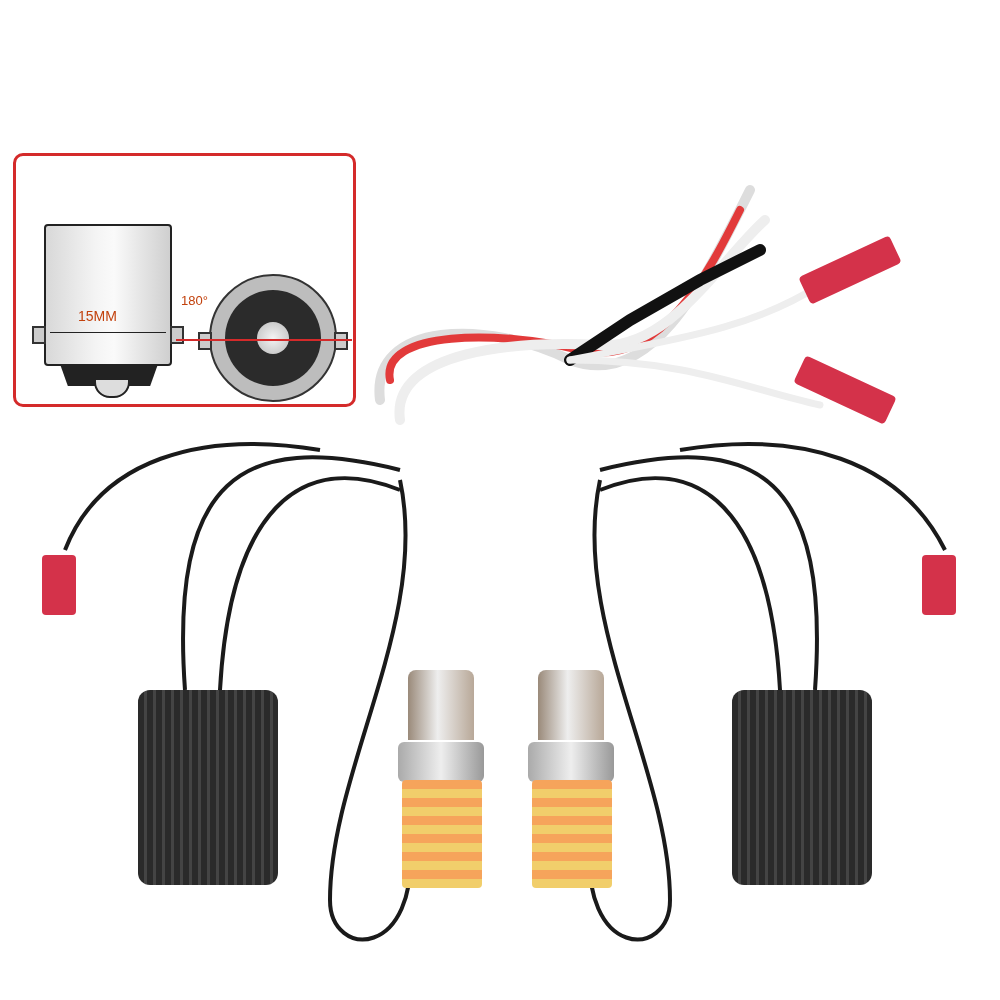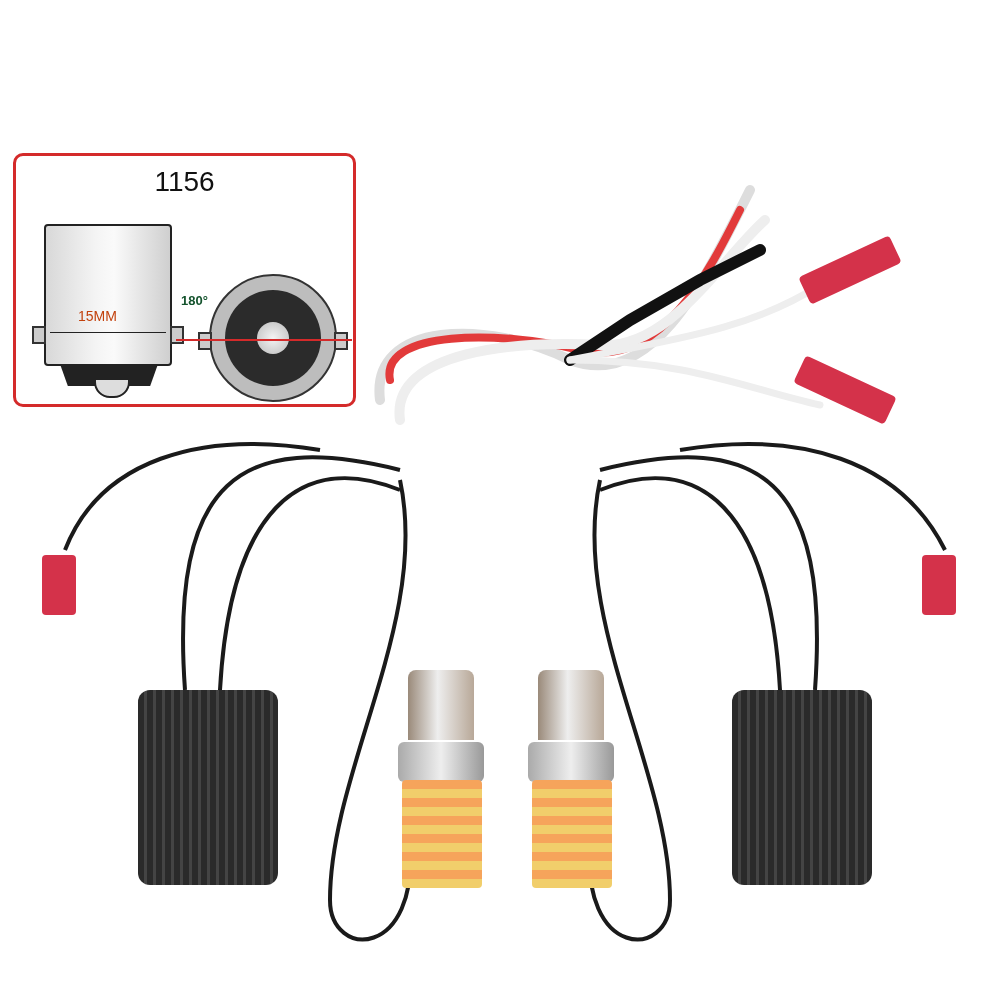--- a/index.html
+++ b/index.html
@@ -5,38 +5,37 @@
   html,body{margin:0;padding:0;background:#fff;}
   body{width:1000px;height:1000px;position:relative;overflow:hidden;font-family:"Liberation Sans",sans-serif;}
   .inset{position:absolute;left:13px;top:153px;width:343px;height:254px;border:3px solid #d42a2a;border-radius:10px;background:#fff;box-sizing:border-box;}
   .inset-title{position:absolute;left:0;right:0;top:10px;text-align:center;font-size:28px;color:#111;}
   .base-side{position:absolute;left:28px;top:68px;width:128px;height:142px;border:2px solid #222;border-radius:4px;background:linear-gradient(90deg,#d8d8d8,#f4f4f4 40%,#fafafa 55%,#cfcfcf);box-sizing:border-box;}
   .tab{position:absolute;width:10px;height:14px;border:2px solid #333;background:#ccc;}
   .base-bottom{position:absolute;left:44px;top:208px;width:98px;height:22px;background:#222;clip-path:polygon(0 0,100% 0,92% 100%,8% 100%);}
   .base-tip{position:absolute;left:78px;top:222px;width:32px;height:16px;background:#ddd;border:2px solid #222;border-radius:0 0 16px 16px;}
   .dim-label{position:absolute;left:62px;top:152px;font-size:14px;color:#c2410c;}
   .dim-line{position:absolute;left:34px;top:176px;width:116px;height:1px;background:#222;}
-  .angle{position:absolute;left:165px;top:137px;font-size:13px;color:#14532d;font-weight:bold;}
+  .angle{position:absolute;left:165px;top:137px;font-size:13px;color:#c2410c;}
   .ring{position:absolute;left:193px;top:118px;width:128px;height:128px;border-radius:50%;background:#bdbdbd;border:2px solid #333;box-sizing:border-box;}
   .ring-in{position:absolute;left:14px;top:14px;width:96px;height:96px;border-radius:50%;background:#2b2b2b;}
   .ring-core{position:absolute;left:32px;top:32px;width:32px;height:32px;border-radius:50%;background:radial-gradient(#f4f4f4,#bbb);}
   .red-line{position:absolute;left:160px;top:183px;width:176px;height:2px;background:#d42a2a;}
   .harness{position:absolute;left:370px;top:170px;width:540px;height:270px;}
   .module{position:absolute;width:140px;height:195px;border-radius:12px;background:repeating-linear-gradient(90deg,#2a2a2a 0 6px,#444 6px 9px);}
   .bulb{position:absolute;width:88px;height:250px;}
   .bulb .cap{position:absolute;left:10px;top:20px;width:66px;height:70px;border-radius:8px 8px 0 0;background:linear-gradient(90deg,#9a8a7a,#eee 45%,#b8a898);}
   .bulb .collar{position:absolute;left:0;top:92px;width:86px;height:40px;border-radius:6px;background:linear-gradient(90deg,#aaa,#eee 50%,#999);}
   .bulb .leds{position:absolute;left:4px;top:130px;width:80px;height:108px;background:repeating-linear-gradient(0deg,#f1ce6b 0 9px,#f6a45b 9px 18px);border-radius:4px;}
   .connector{position:absolute;width:34px;height:60px;background:#d4324a;border-radius:4px;}
 </style>
 </head>
 <body>
 
 <div class="inset">
-  <div class="inset-title">1156</div>
   <div class="base-side"></div>
   <div class="tab" style="left:16px;top:170px;"></div>
   <div class="tab" style="left:154px;top:170px;"></div>
   <div class="base-bottom"></div>
   <div class="base-tip"></div>
   <div class="dim-line"></div>
   <div class="dim-label">15MM</div>
   <div class="angle">180°</div>
   <div class="ring">
       <div class="ring-in">

